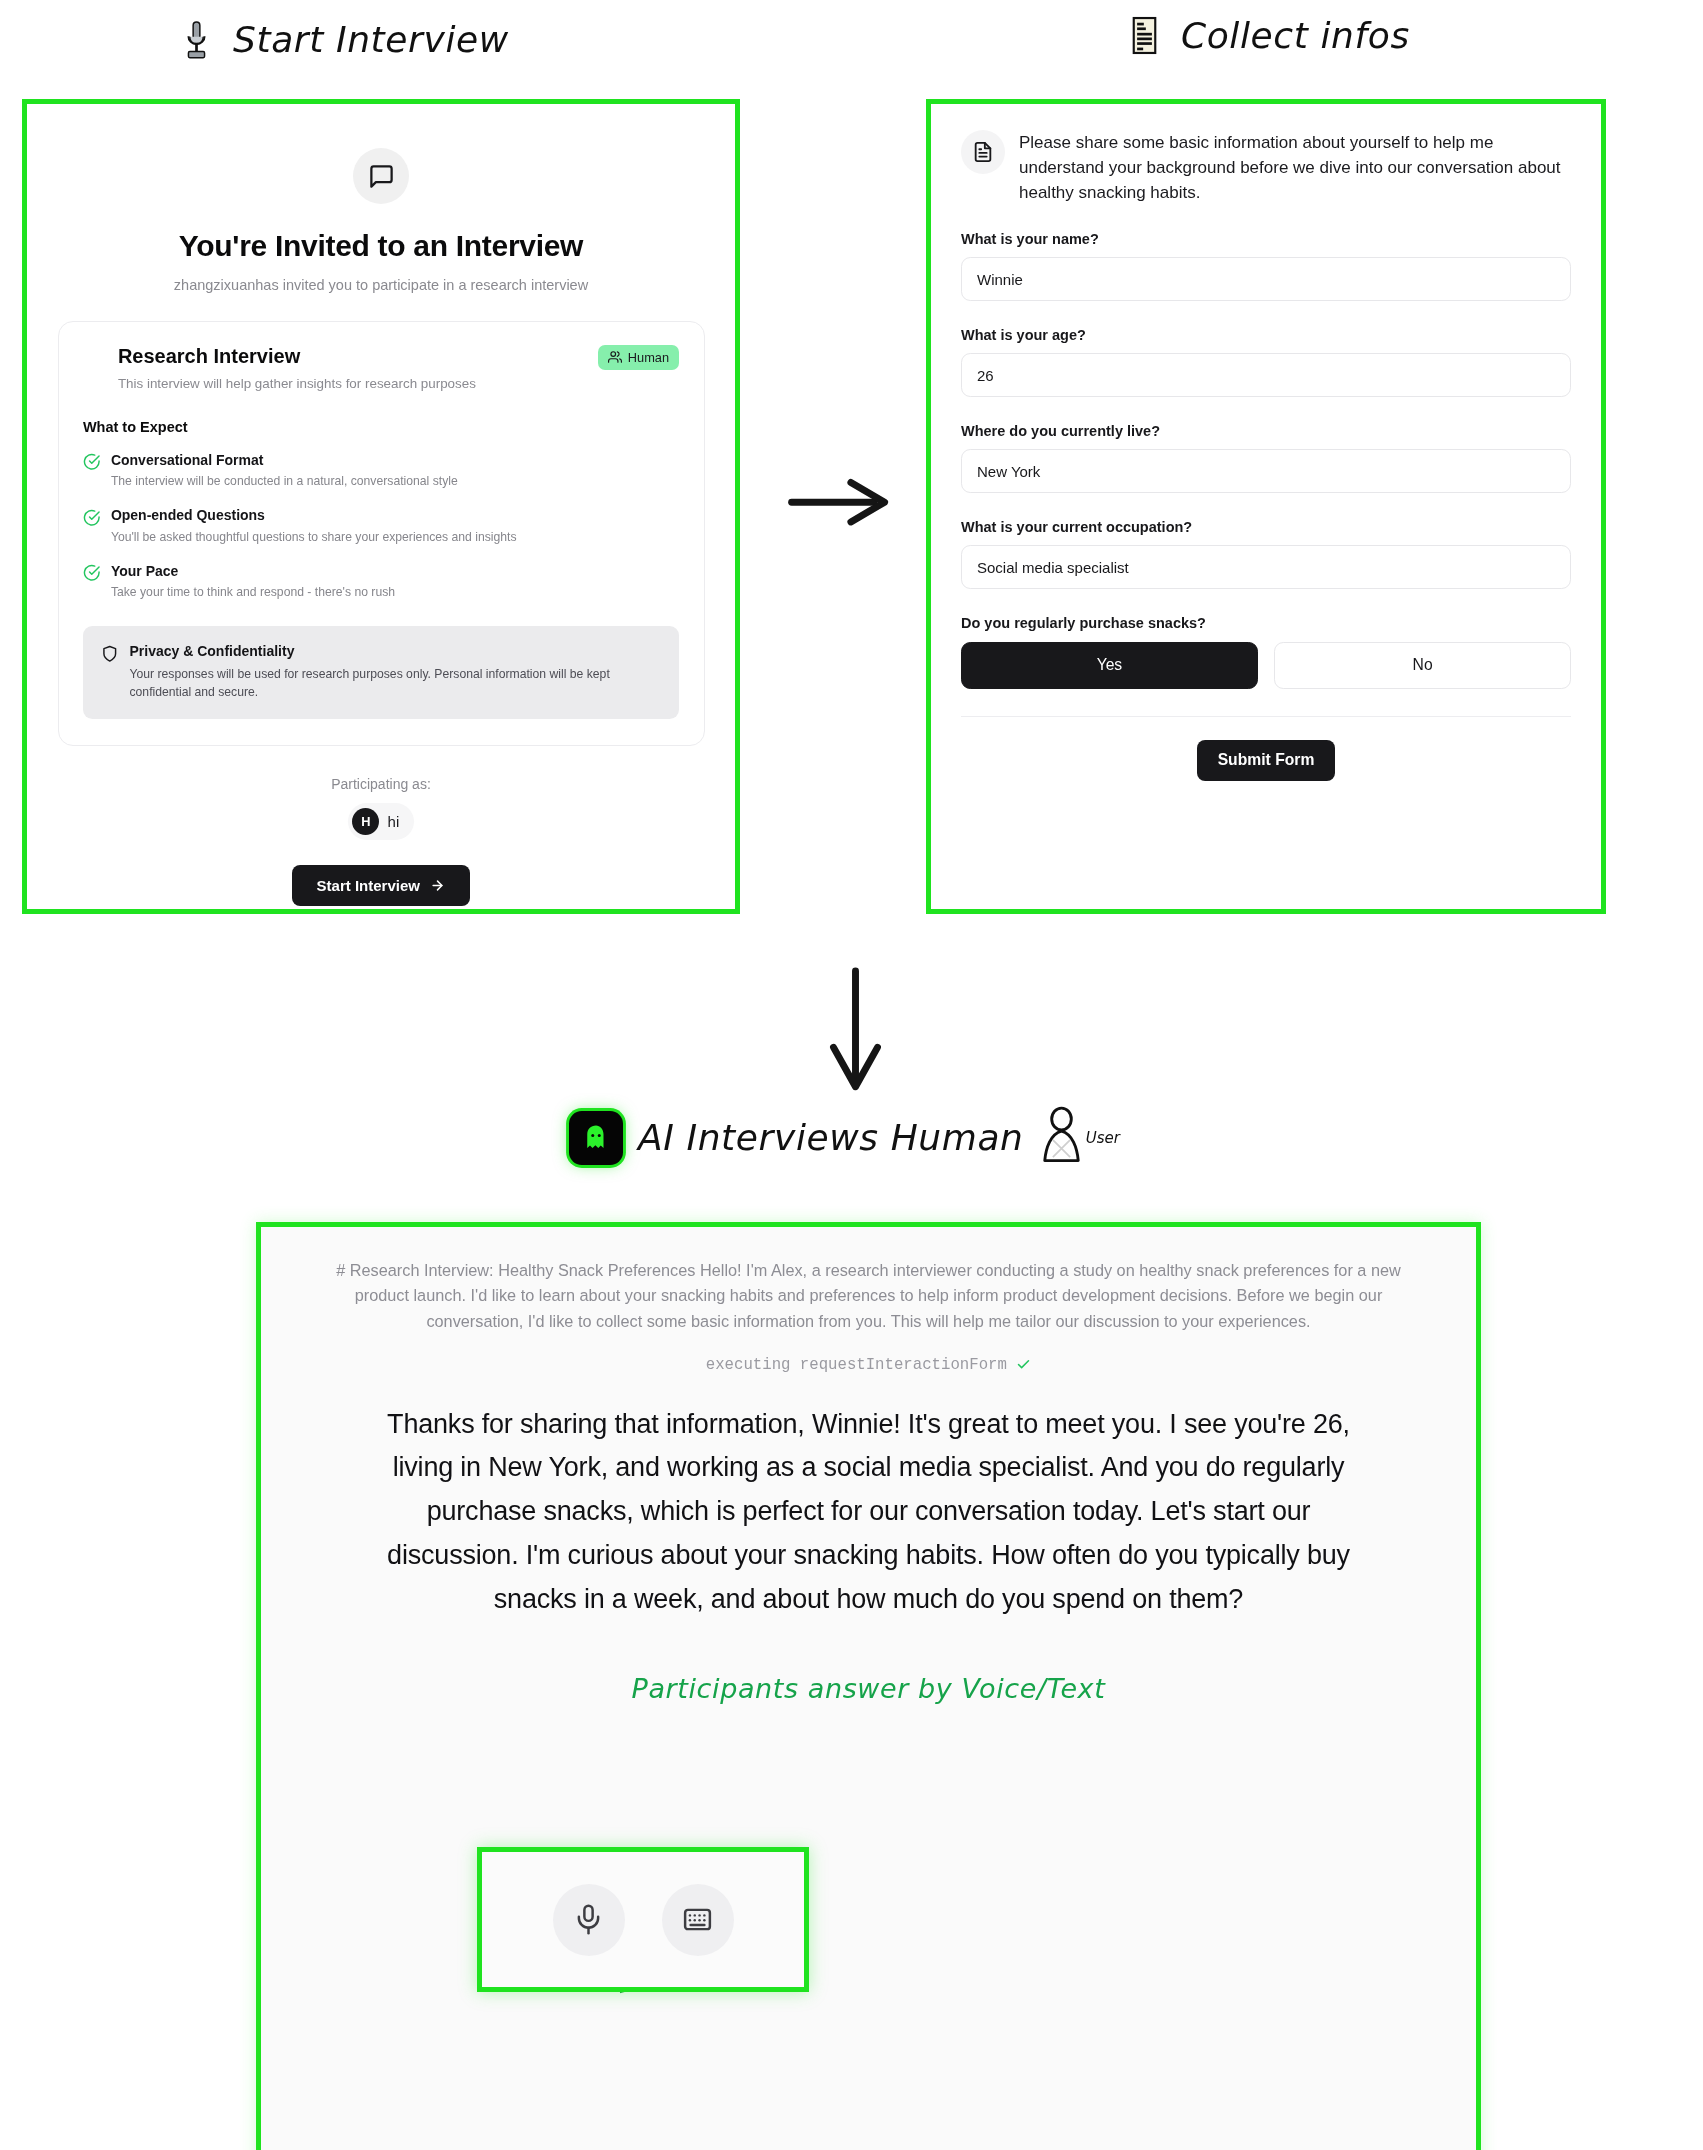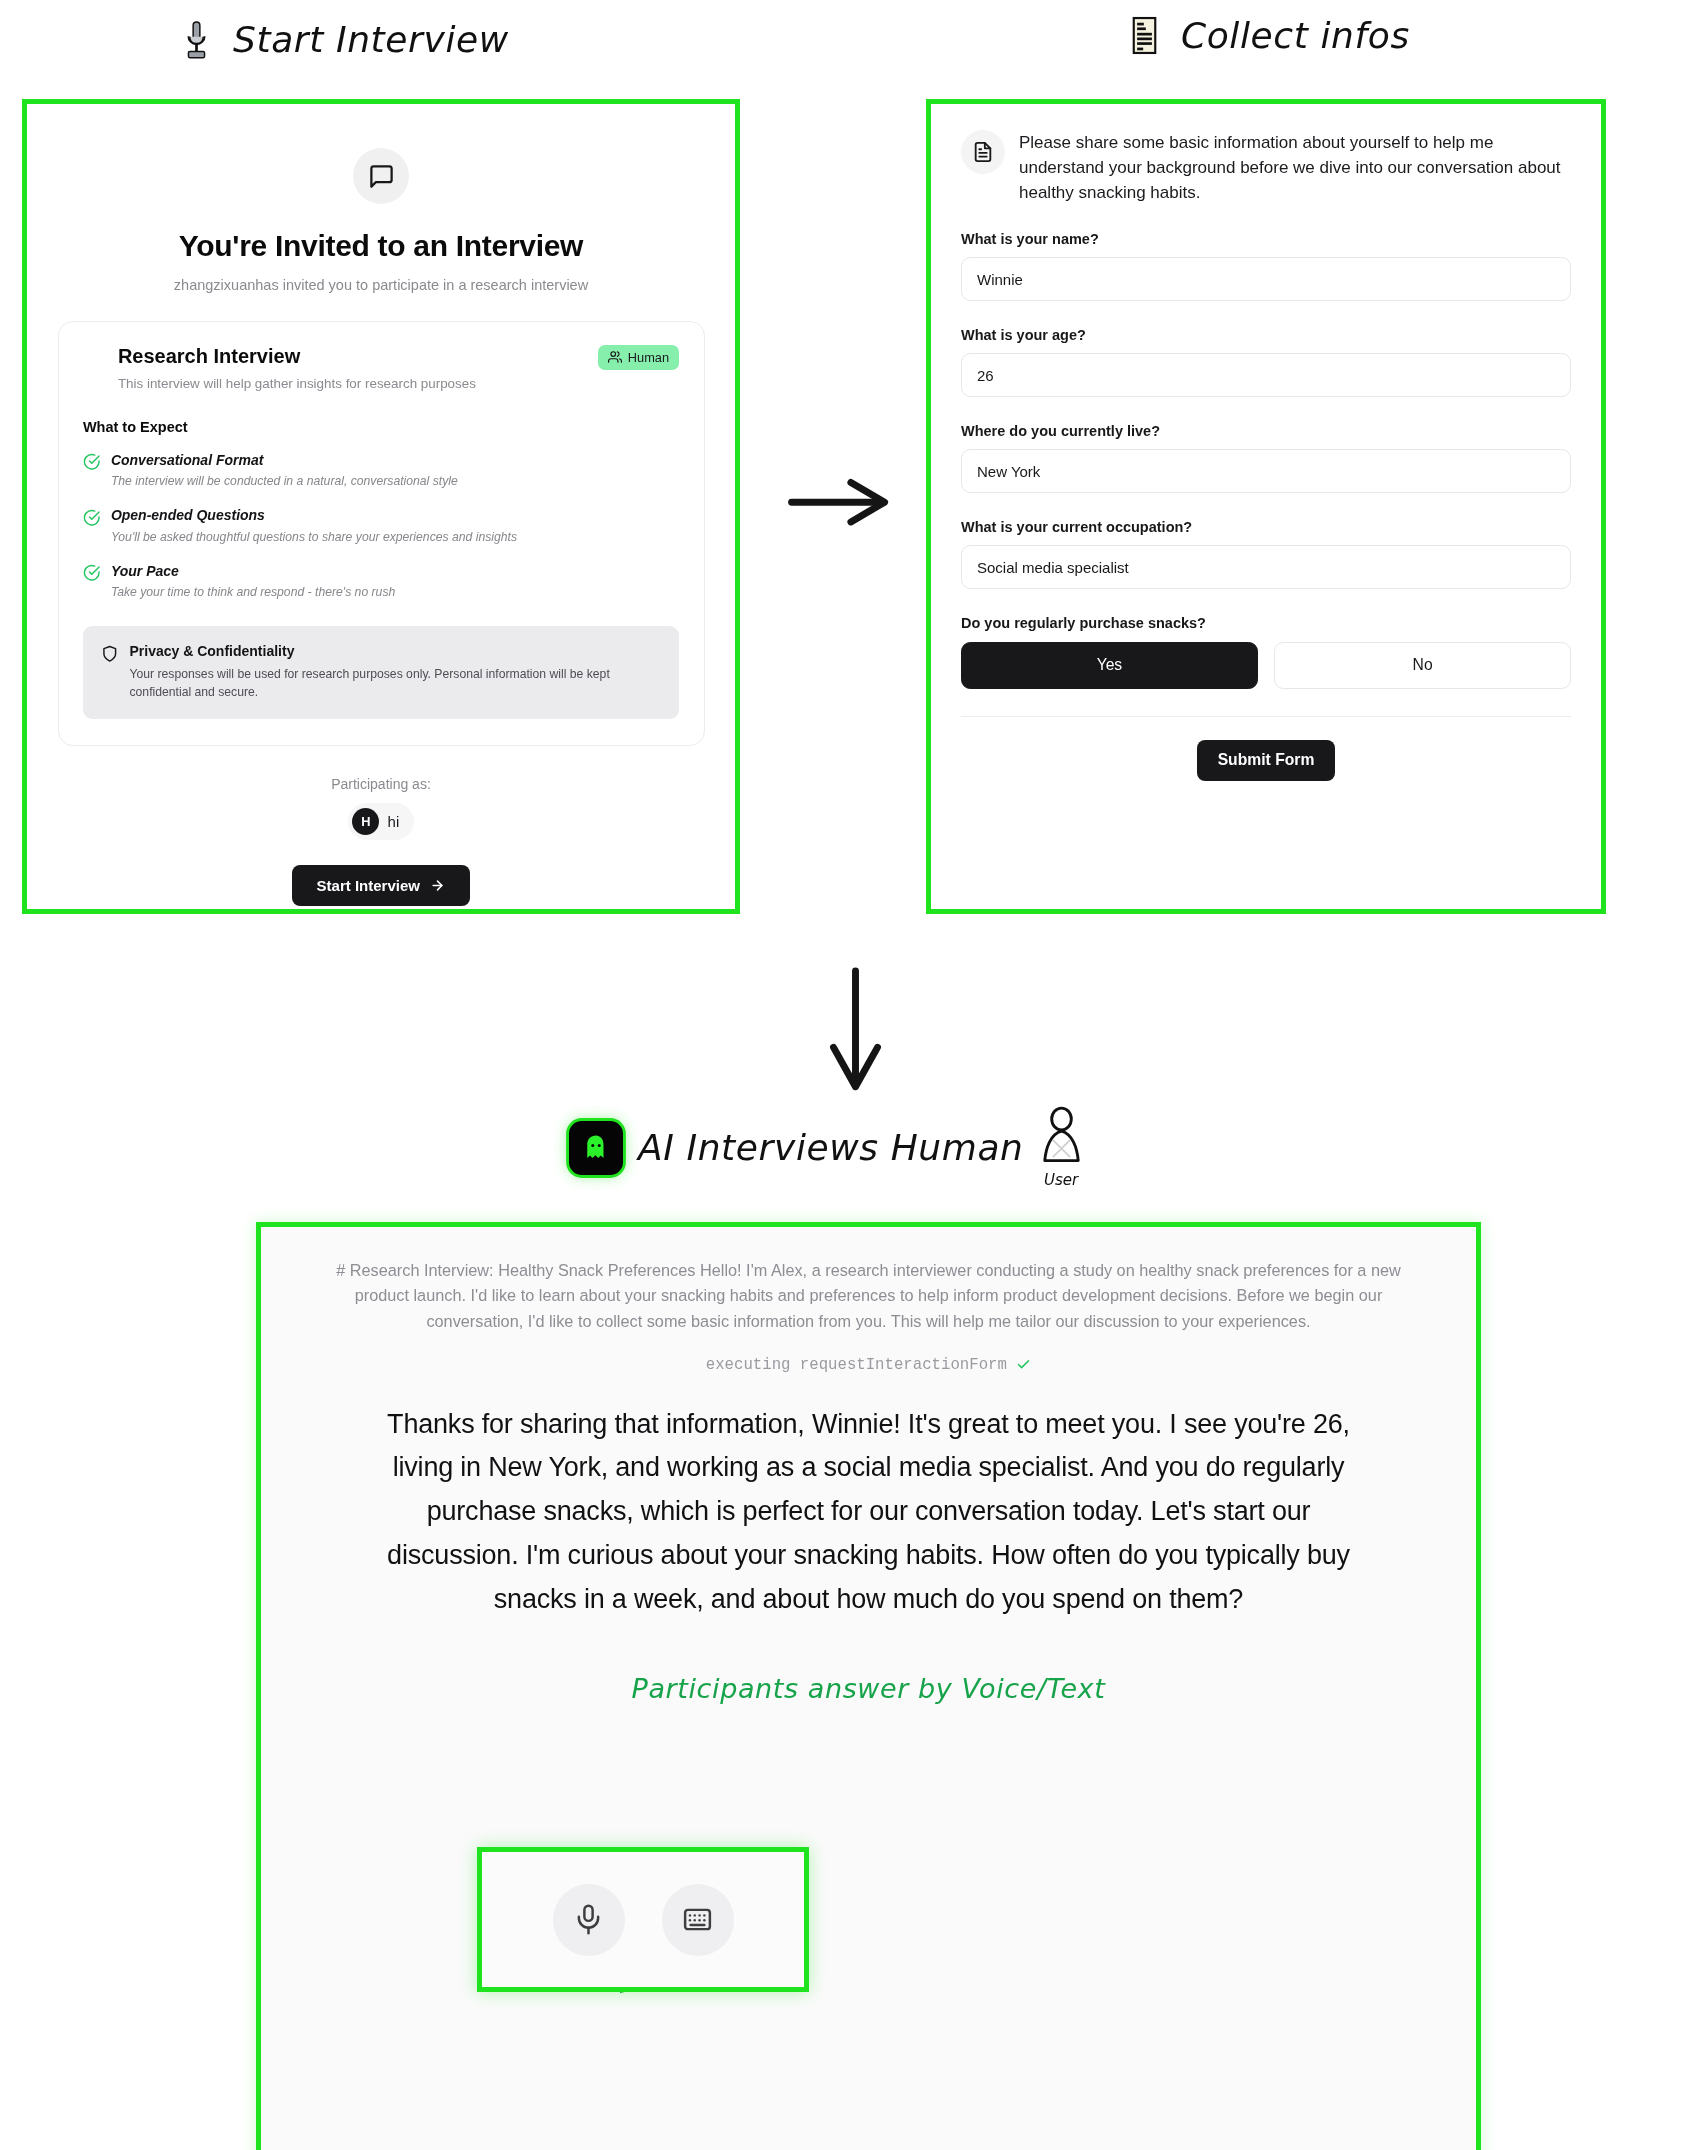--- a/index.html
+++ b/index.html
@@ -59,21 +59,21 @@
   .ri-head { display: flex; align-items: flex-start; justify-content: space-between; margin-left: 35px; }
   .ri-title { font-size: 20px; font-weight: 700; color: #0b0b0c; }
   .ri-desc { font-size: 13.4px; color: #8a8a90; margin-top: 8.1px; }
   .human-badge {
     display: inline-flex; align-items: flex-start; gap: 5.8px;
     background: #86efac; border-radius: 7px; padding: 5.2px 10px;
     font-size: 12.8px; color: #1b1b1f; font-weight: 500;
   }
   .wte-title { font-size: 14.5px; font-weight: 700; color: #0b0b0c; margin-top: 28px; }
 
-  .exp-item { display: flex; gap: 10.5px; margin-top: 17.5px; font-style: italic; }
+  .exp-item { display: flex; gap: 10.5px; margin-top: 17.5px; }
   .exp-txt-h { font-size: 14px; font-weight: 700; color: #141417; }
   .exp-txt-d { font-size: 12.2px; color: #86868c; margin-top: 5.2px; line-height: 1.35; }
 
   .privacy-box {
     margin-top: 25.6px; background: #ebebed; border-radius: 9.3px;
     padding: 17.5px 18.6px; display: flex; gap: 10.5px;
   }
   .privacy-h { font-size: 14px; font-weight: 700; color: #141417; }
   .privacy-d { font-size: 12.2px; color: #4d4d55; margin-top: 7px; line-height: 1.45; }
 
@@ -130,21 +130,21 @@
     font-family: "Liberation Sans", sans-serif;
   }
 
   
   #mid-hdr { left: 569px; top: 1106px; }
   .ai-logo {
     width: 54px; height: 54px; border-radius: 12.8px; background: #050505;
     display: flex; align-items: center; justify-content: center;
     box-shadow: 0 0 0 2.9px #1fe31f, 0 0 15px rgba(40,230,40,.55);
   }
-  .user-stick { display: flex; flex-direction: column; align-items: center; gap: 2.3px; }
+  .user-stick { display: flex; flex-direction: row; align-items: center; gap: 2.3px; }
   .user-cap { font-family: "DejaVu Sans", sans-serif; font-style: italic; font-size: 15px; color: #111; }
 
   
   #panel-chat { left: 256px; top: 1222px; width: 1225px; height: 980px; background: #fafafa; }
   .chat-inner { padding: 31px 43px 0; display: flex; flex-direction: column; align-items: center; }
   .sys-msg {
     font-size: 16.3px; line-height: 1.55; color: #8d8d94; text-align: center;
     max-width: 1094px;
   }
   .exec-line {

